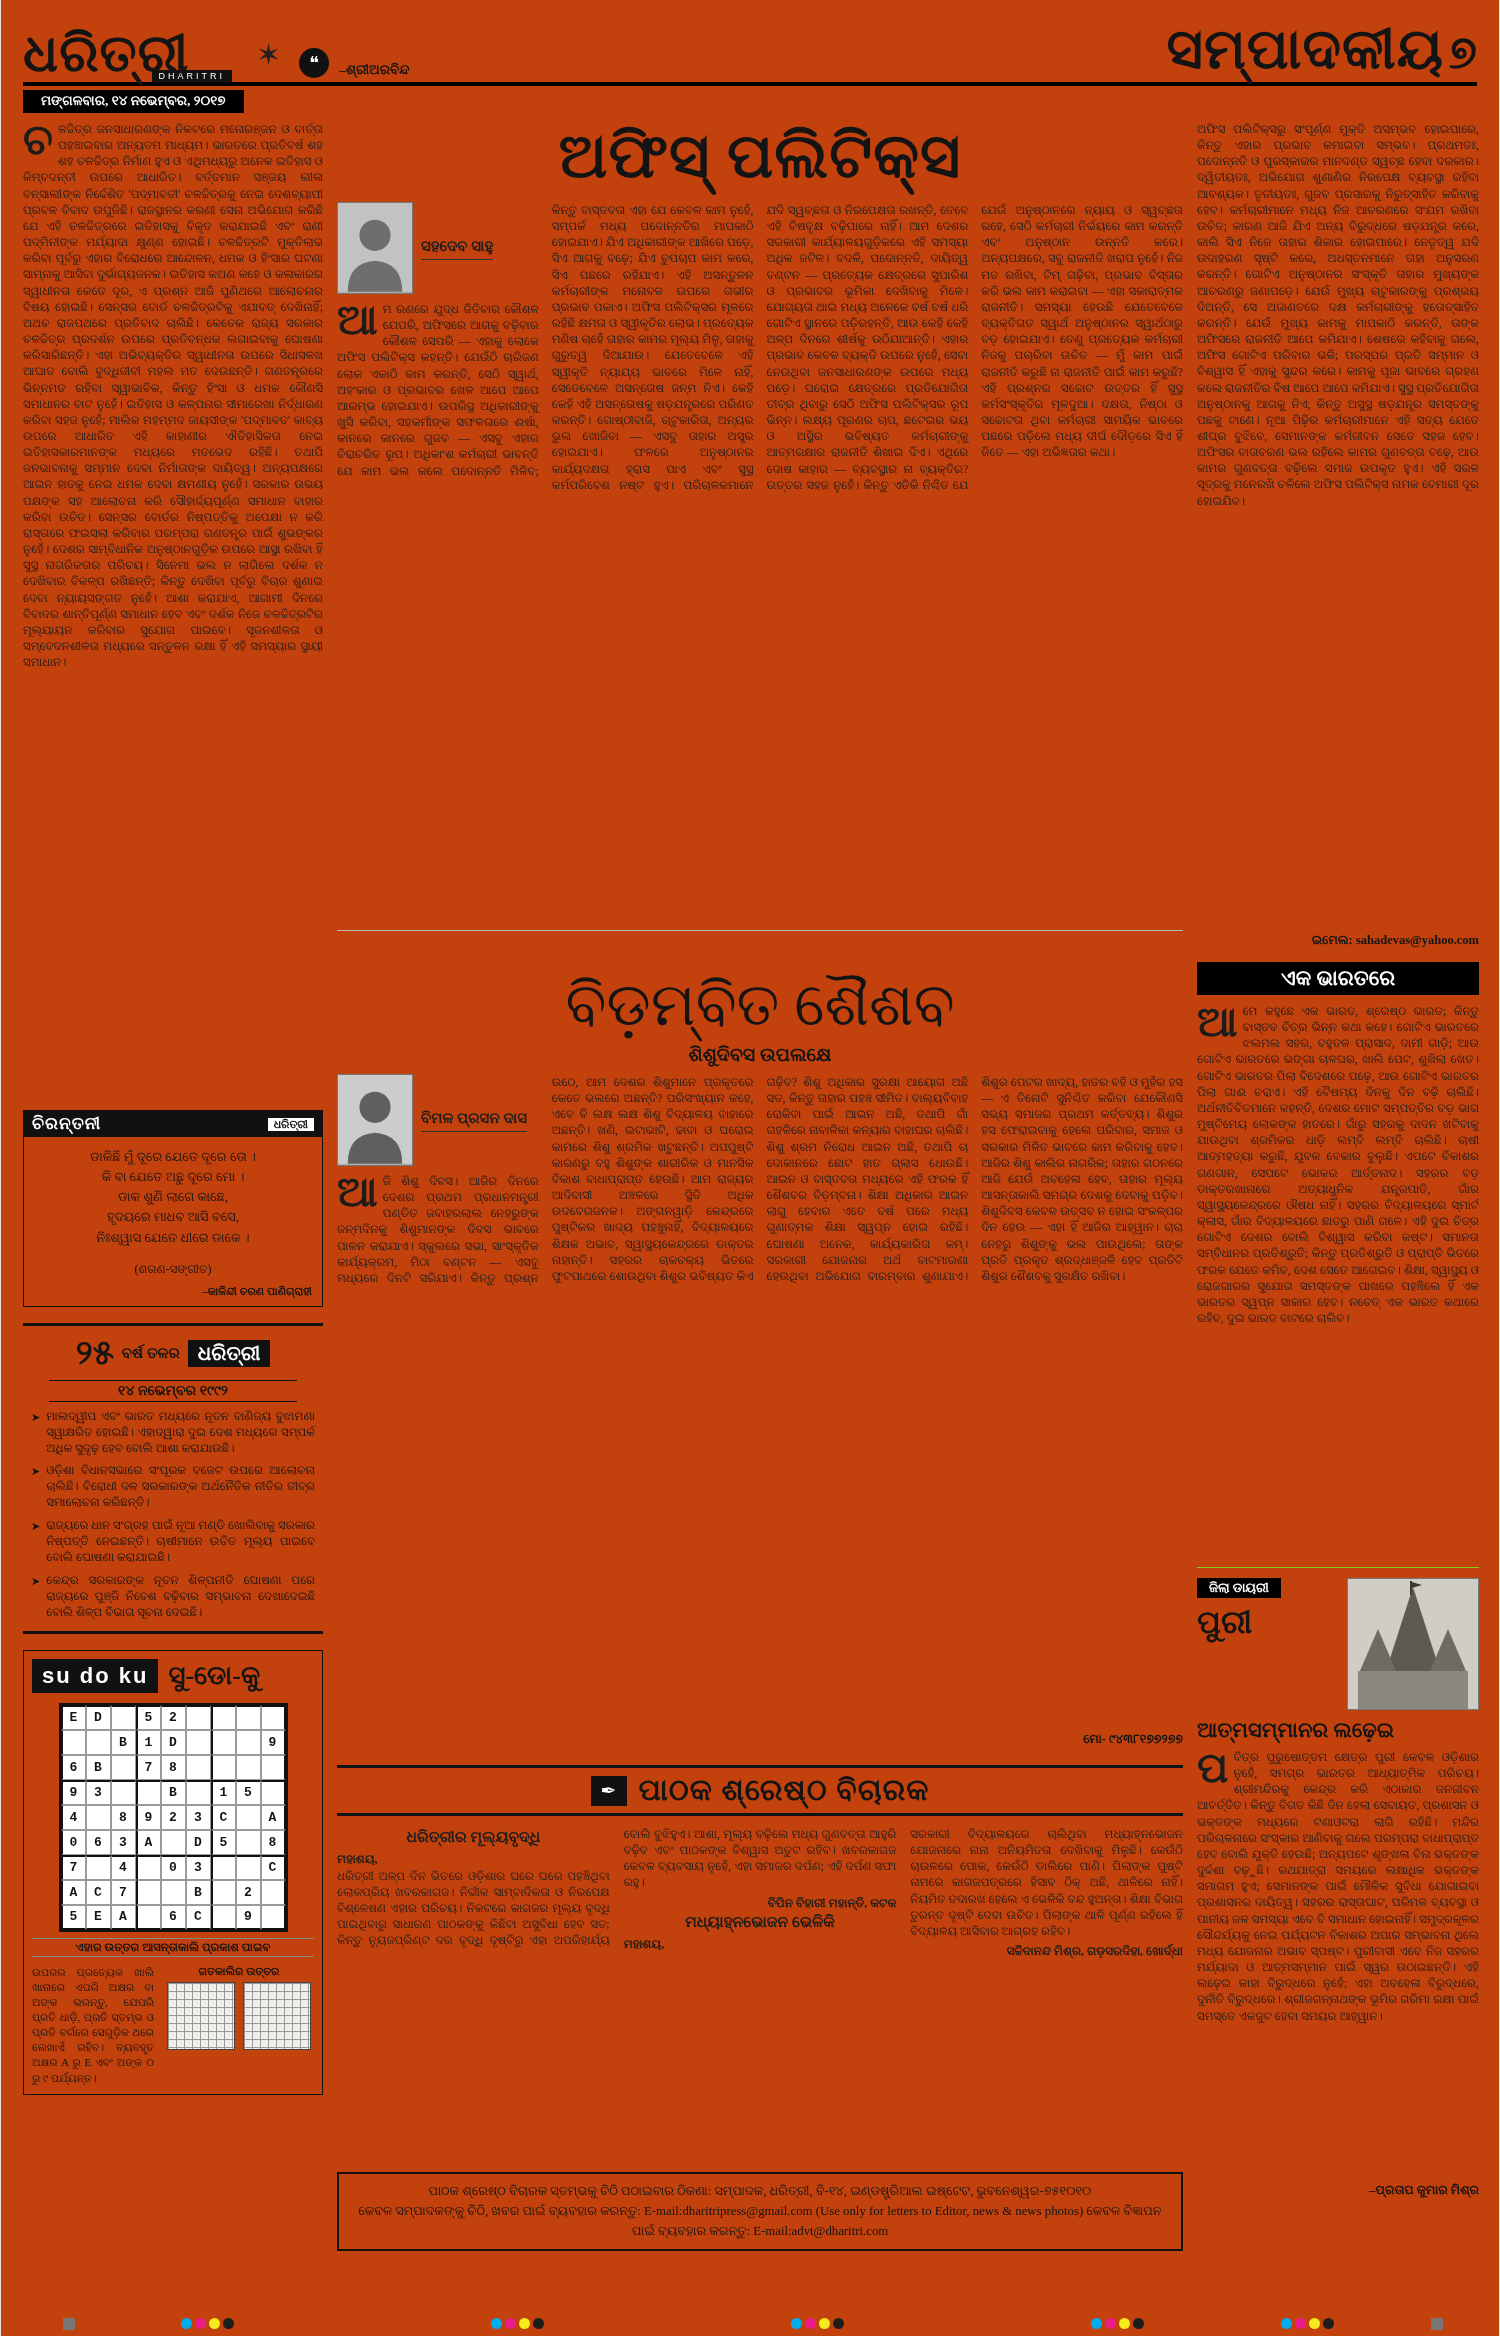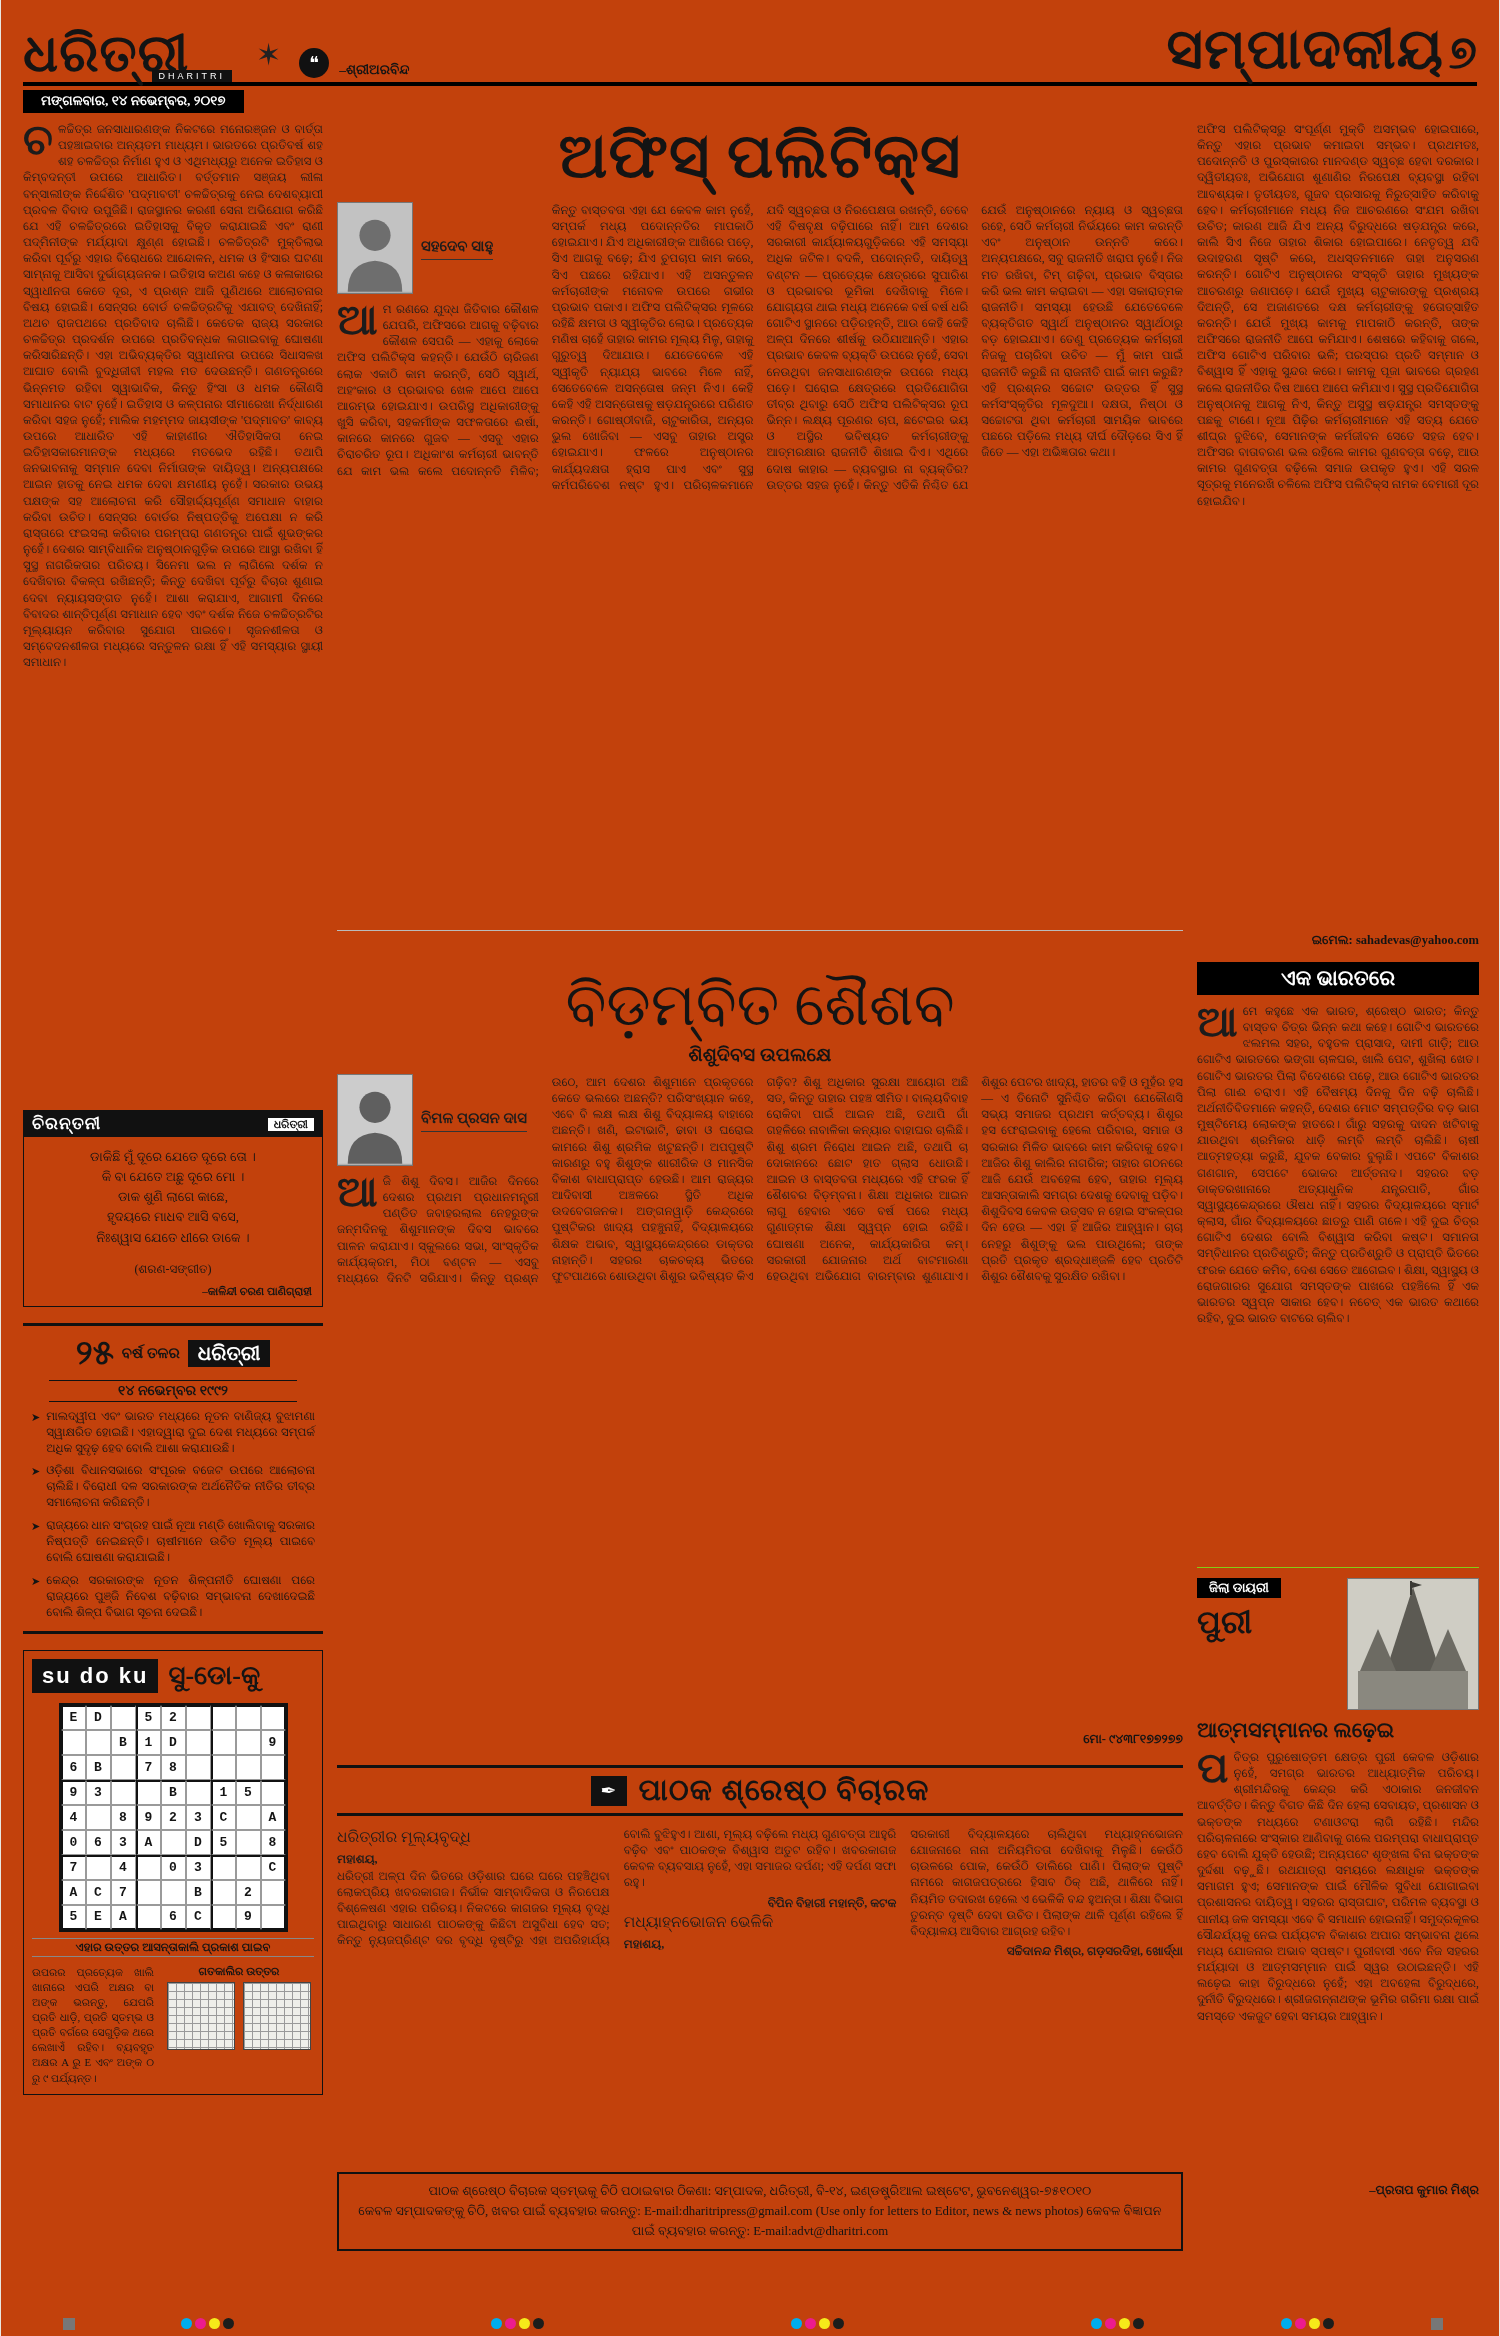--- a/index.html
+++ b/index.html
@@ -83,21 +83,21 @@
   .ch-title { font-size:60px; text-align:center; font-weight:normal; margin-bottom:4px;margin-top:32px; }
   .ch-sub { text-align:center; font-size:19px; font-weight:bold; margin-bottom:8px; }
   .ch-body { height:655px; }
   .phone-line { text-align:right; font-weight:bold; font-size:12.5px; margin-top:3px; }
   
   .letters { margin-top:18px; }
   .letters-head { display:flex; align-items:center; justify-content:center; gap:12px; border-top:3px solid #111; border-bottom:3px solid #111; padding:5px 0; }
   .pen-box { width:36px; height:30px; background:#111; color:#fff; display:flex; align-items:center; justify-content:center; font-size:19px; }
   .letters-title { font-size:30px; font-weight:bold; letter-spacing:1px; }
   .letters-body { height:330px; margin-top:10px; }
-  .letter-title { text-align:left; font-size:15.5px; font-weight:normal; margin-bottom:4px; break-inside:avoid; }
+  .letter-title { text-align:center; font-size:15.5px; font-weight:bold; margin-bottom:4px; break-inside:avoid; }
   .letter-sal { font-size:12px; font-weight:bold; }
   .letter-sig { text-align:right; font-weight:bold; font-size:12px; margin:4px 0 10px 0; }
   
   .contact { border:2px solid #111; margin-top:16px; padding:8px 14px; text-align:center; font-size:12.8px; line-height:1.55; }
   
   .op-cont { height:808px; }
   .op-email { text-align:right; font-weight:bold; font-size:12.5px; margin-top:4px; }
   .eka { margin-top:14px; }
   .eka-title { background:#000; color:#fff; text-align:center; font-size:21px; font-weight:bold; padding:4px 0; }
   .eka-body { height:548px; margin-top:8px; }

